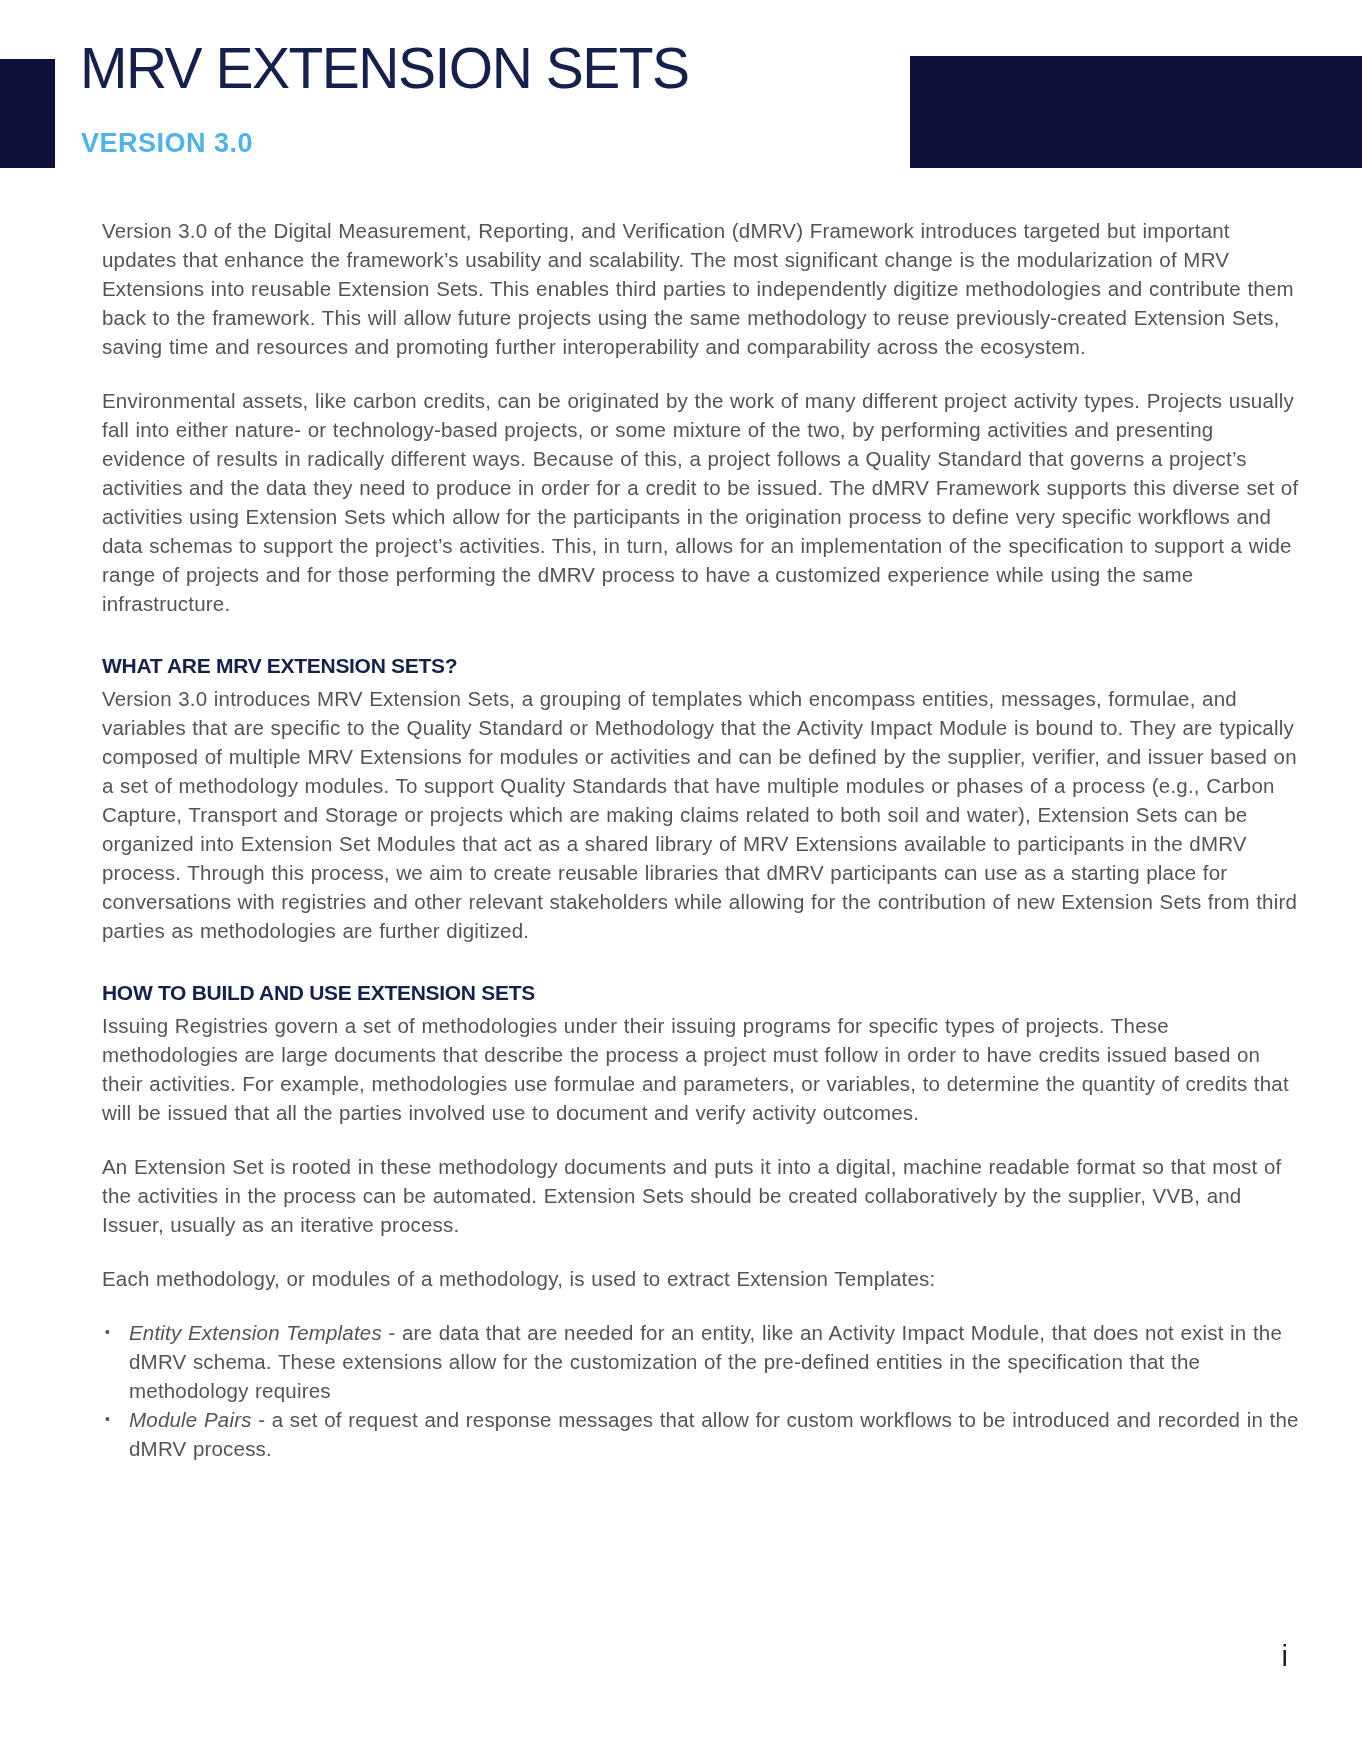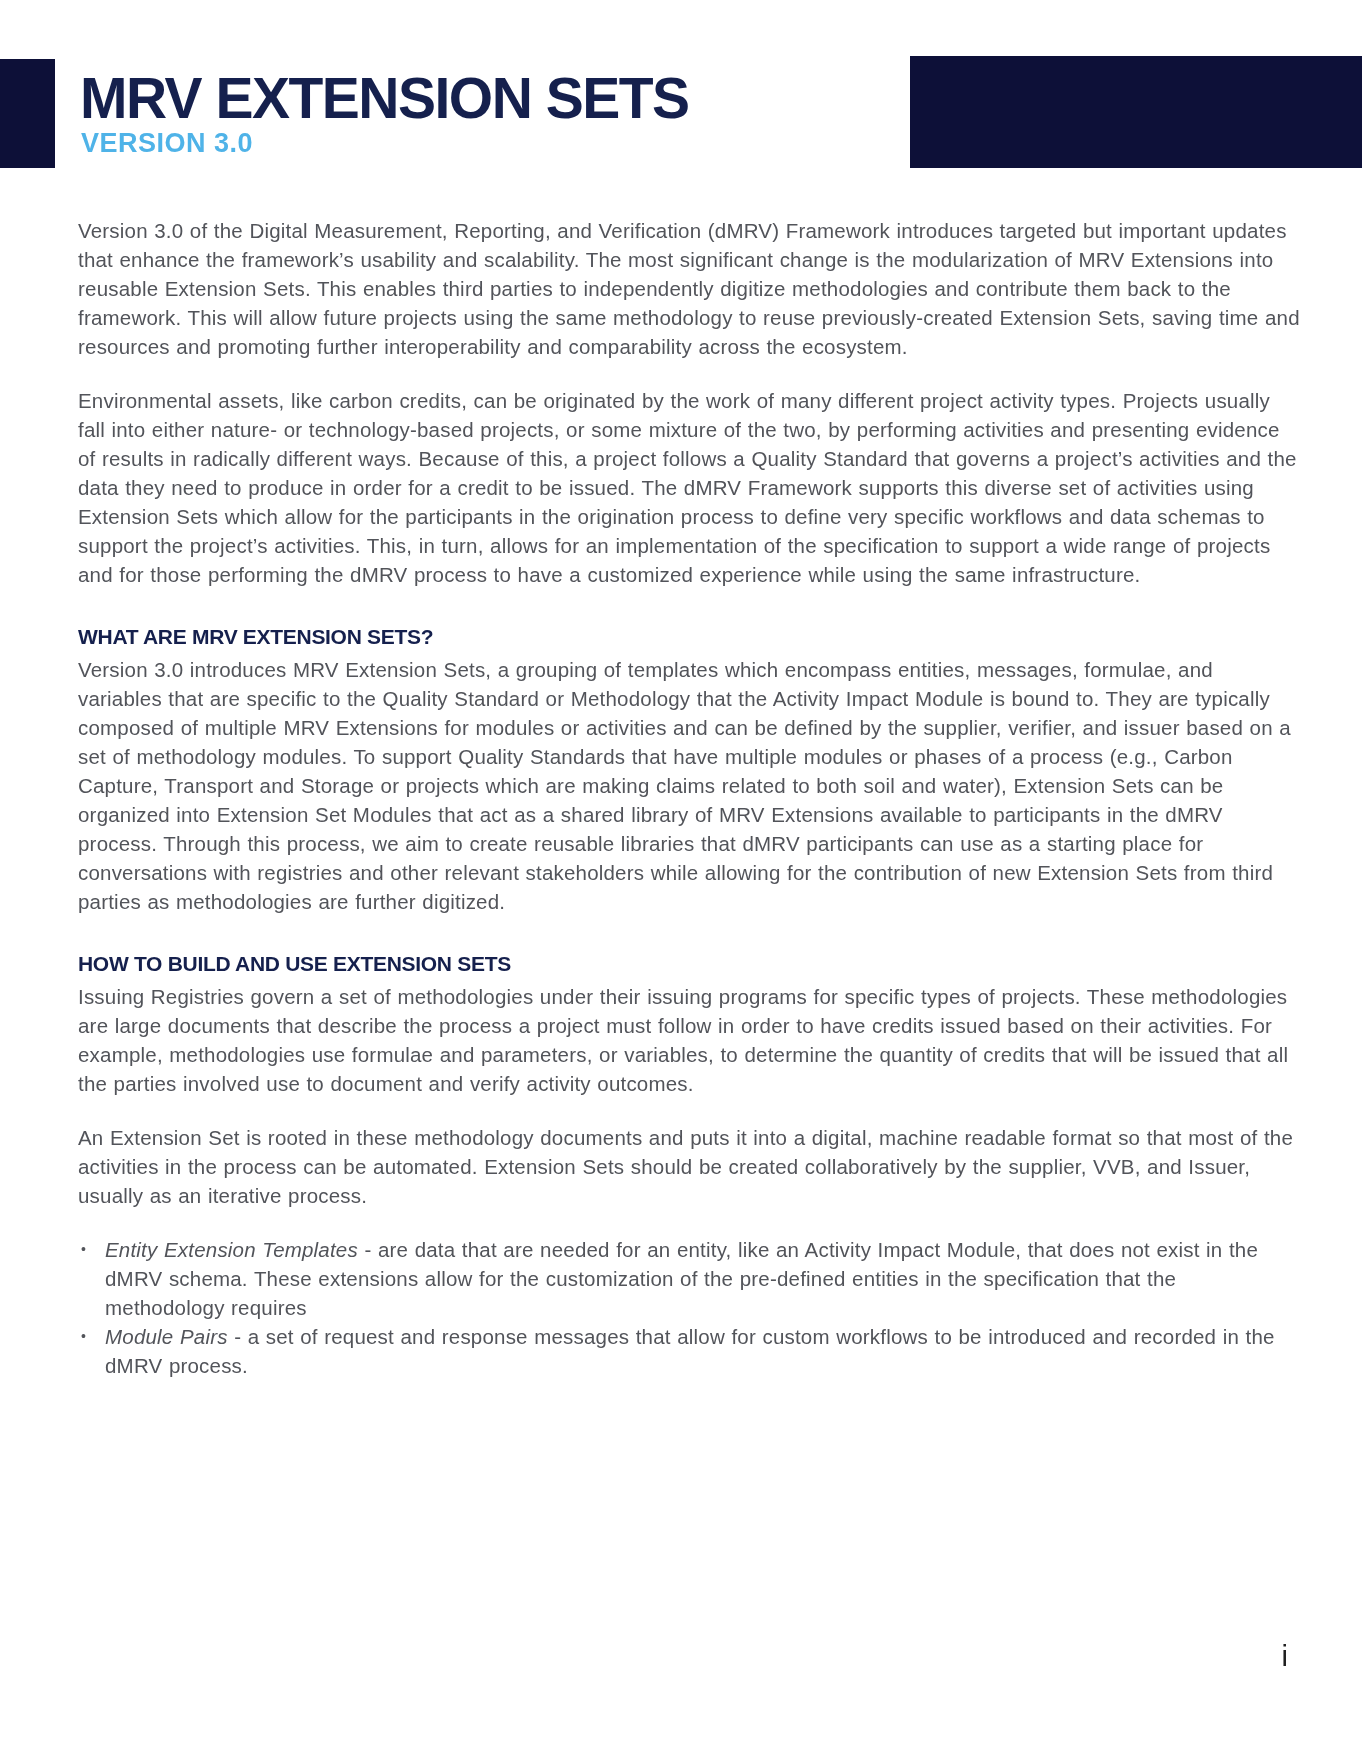--- a/index.html
+++ b/index.html
@@ -28,43 +28,43 @@
     position: absolute;
     left: 910px;
     top: 56px;
     right: 0;
     height: 112px;
     background: #0d1038;
   }
   .doc-title {
     position: absolute;
     left: 80px;
-    top: 70px;
+    top: 40px;
     font-size: 57px;
     line-height: 1;
-    font-weight: 700;
+    font-weight: 400;
     letter-spacing: -1.5px;
     color: #15204d;
     white-space: nowrap;
   }
   .doc-version {
     position: absolute;
     left: 81px;
     top: 130px;
     font-size: 27px;
     line-height: 1;
     font-weight: 700;
     letter-spacing: 0.5px;
     color: #4fb3e8;
     white-space: nowrap;
   }
 
   
   .main {
-    padding: 216px 60px 0 78px;
+    padding: 216px 60px 0 102px;
   }
   .main p {
     margin: 0 0 25px 0;
     font-size: 20.5px;
     line-height: 29px;
     letter-spacing: 0.2px;
     word-spacing: 0.6px;
     color: #52545a;
   }
   .main h2 {
@@ -125,20 +125,21 @@
 
   <p>Version 3.0 of the Digital Measurement, Reporting, and Verification (dMRV) Framework introduces targeted but important updates that enhance the framework’s usability and scalability. The most significant change is the modularization of MRV Extensions into reusable Extension Sets. This enables third parties to independently digitize methodologies and contribute them back to the framework. This will allow future projects using the same methodology to reuse previously-created Extension Sets, saving time and resources and promoting further interoperability and comparability across the ecosystem.</p>
   <p>Environmental assets, like carbon credits, can be originated by the work of many different project activity types. Projects usually fall into either nature- or technology-based projects, or some mixture of the two, by performing activities and presenting evidence of results in radically different ways. Because of this, a project follows a Quality Standard that governs a project’s activities and the data they need to produce in order for a credit to be issued. The dMRV Framework supports this diverse set of activities using Extension Sets which allow for the participants in the origination process to define very specific workflows and data schemas to support the project’s activities. This, in turn, allows for an implementation of the specification to support a wide range of projects and for those performing the dMRV process to have a customized experience while using the same infrastructure.</p>
 
   <h2>WHAT ARE MRV EXTENSION SETS?</h2>
   <p>Version 3.0 introduces MRV Extension Sets, a grouping of templates which encompass entities, messages, formulae, and variables that are specific to the Quality Standard or Methodology that the Activity Impact Module is bound to. They are typically composed of multiple MRV Extensions for modules or activities and can be defined by the supplier, verifier, and issuer based on a set of methodology modules. To support Quality Standards that have multiple modules or phases of a process (e.g., Carbon Capture, Transport and Storage or projects which are making claims related to both soil and water), Extension Sets can be organized into Extension Set Modules that act as a shared library of MRV Extensions available to participants in the dMRV process. Through this process, we aim to create reusable libraries that dMRV participants can use as a starting place for conversations with registries and other relevant stakeholders while allowing for the contribution of new Extension Sets from third parties as methodologies are further digitized.</p>
 
   <h2>HOW TO BUILD AND USE EXTENSION SETS</h2>
   <p>Issuing Registries govern a set of methodologies under their issuing programs for specific types of projects. These methodologies are large documents that describe the process a project must follow in order to have credits issued based on their activities. For example, methodologies use formulae and parameters, or variables, to determine the quantity of credits that will be issued that all the parties involved use to document and verify activity outcomes.</p>
   <p>An Extension Set is rooted in these methodology documents and puts it into a digital, machine readable format so that most of the activities in the process can be automated. Extension Sets should be created collaboratively by the supplier, VVB, and Issuer, usually as an iterative process.</p>
+  <p>Each methodology, or modules of a methodology, is used to extract Extension Templates:</p>
 
   <ul>
     <li>
       <span class="bullet-lead">Entity Extension Templates</span><span> - are data that are needed for an entity, like an Activity Impact Module, that does not exist in the dMRV schema. These extensions allow for the customization of the pre-defined entities in the specification that the methodology requires</span>
     </li>
     <li>
       <span class="bullet-lead">Module Pairs</span><span> - a set of request and response messages that allow for custom workflows to be introduced and recorded in the dMRV process.</span>
     </li>
   </ul>
 

